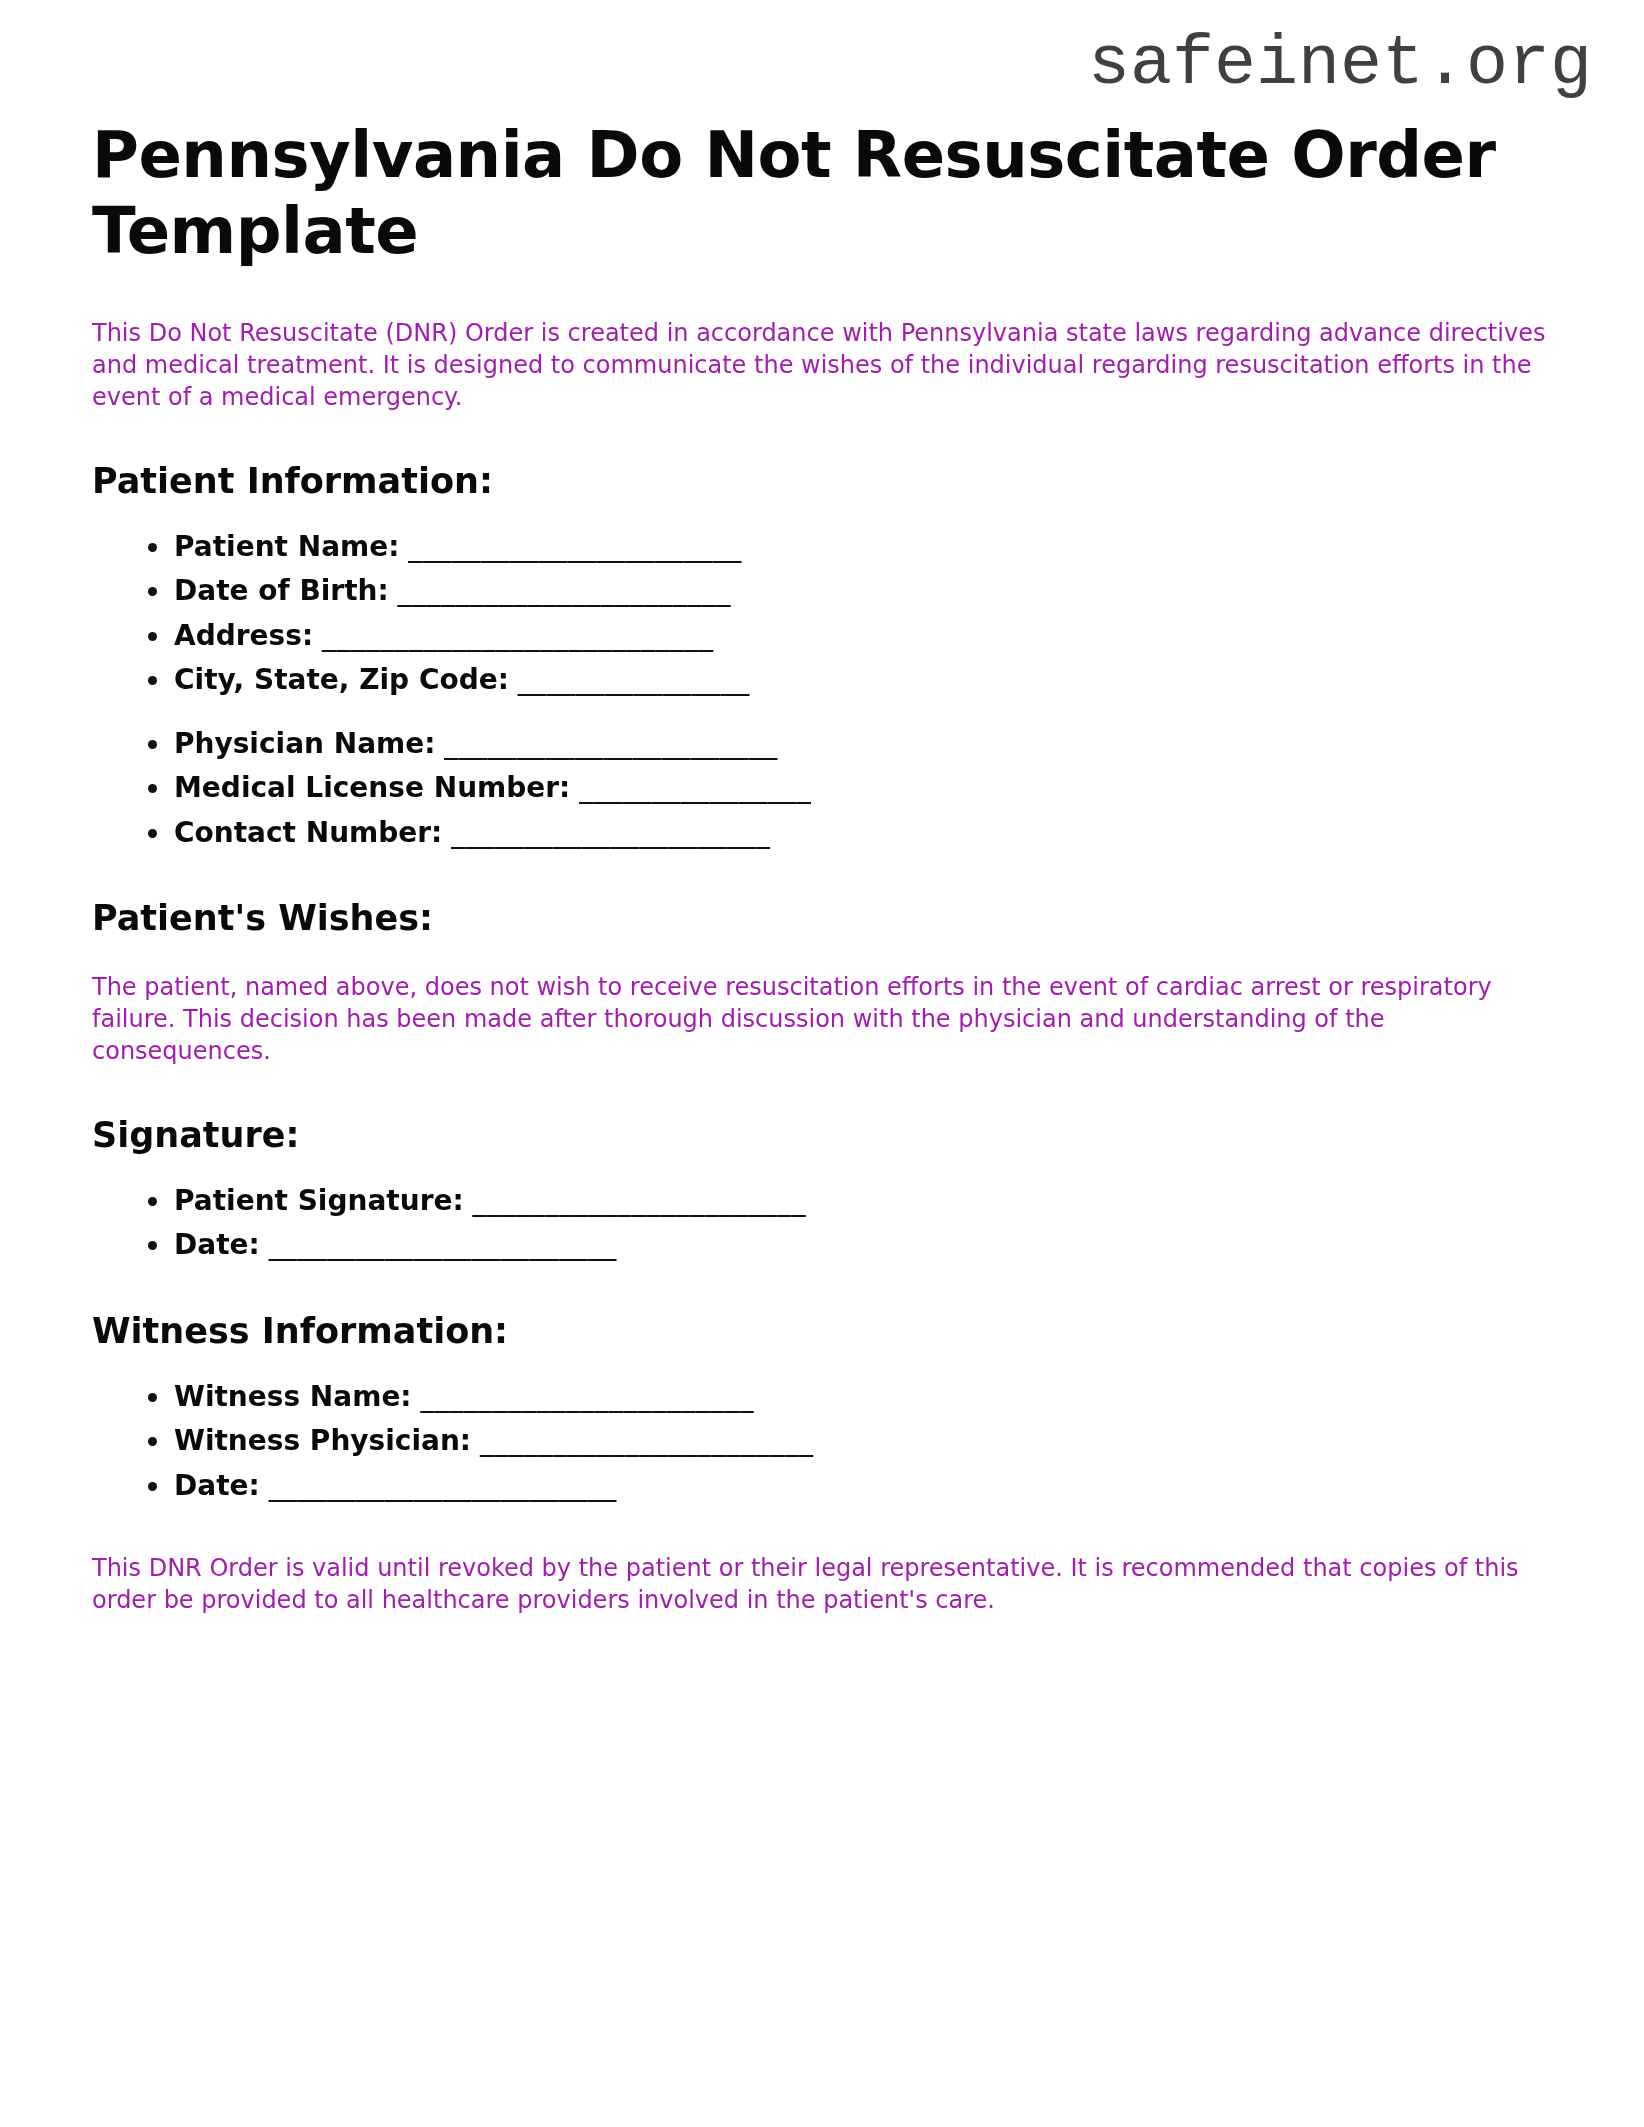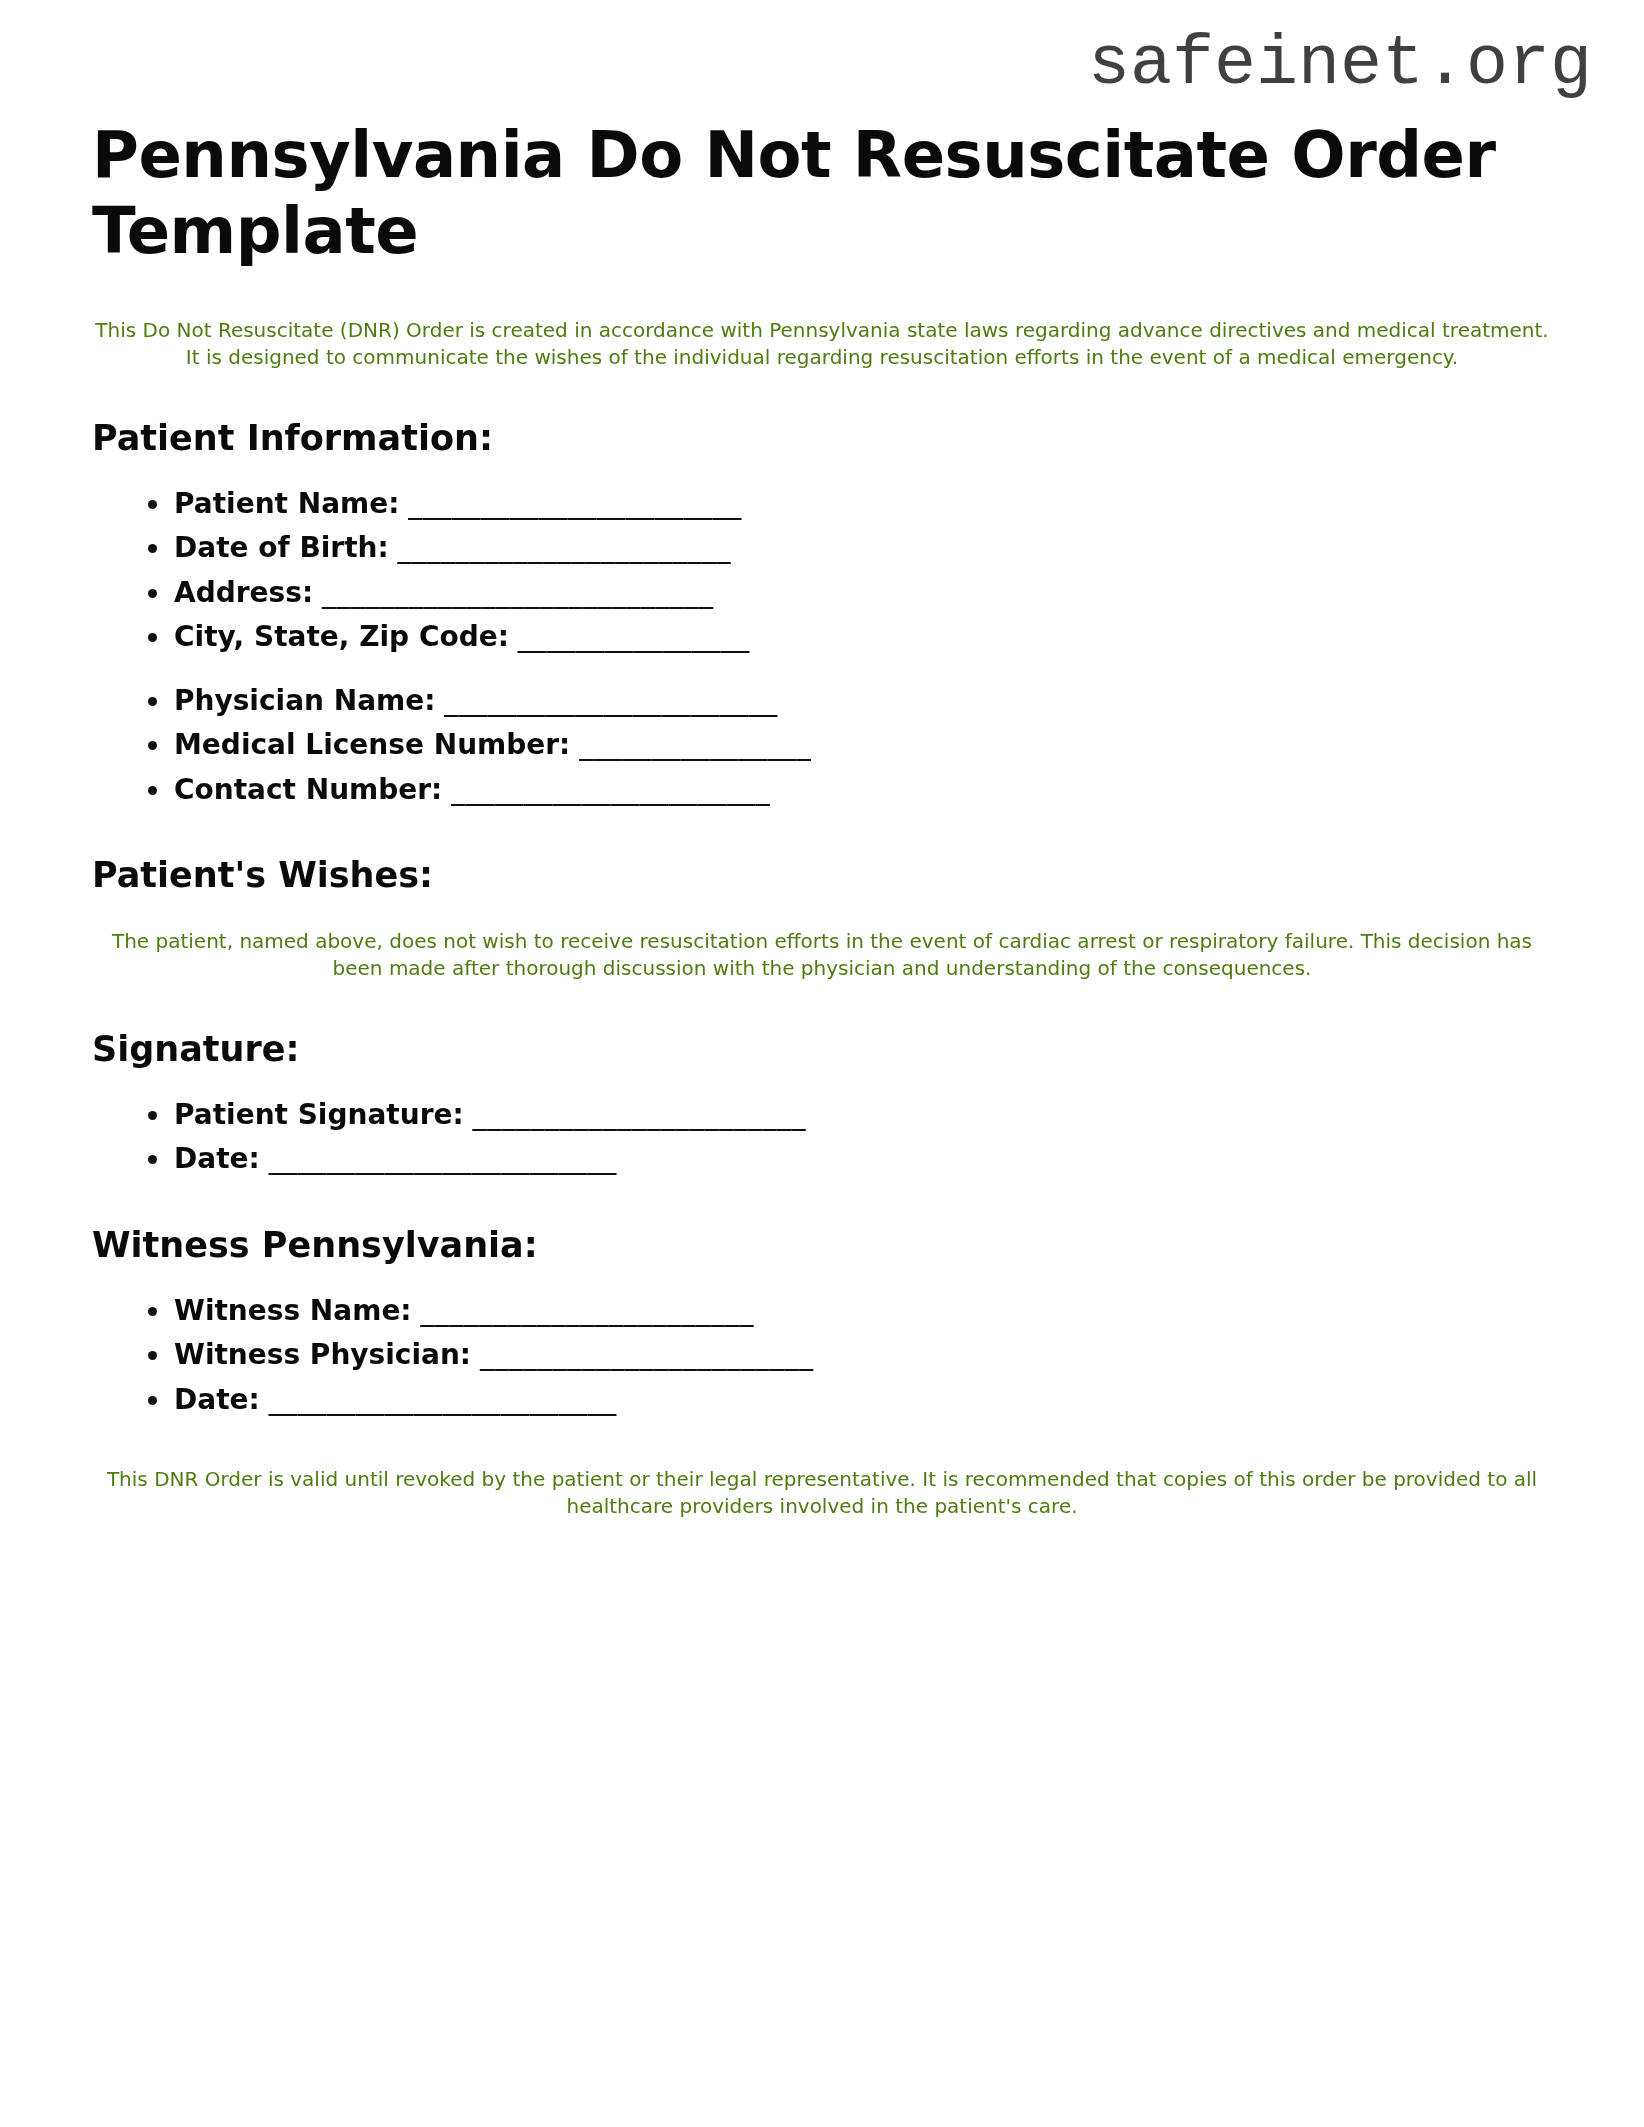--- a/index.html
+++ b/index.html
@@ -34,24 +34,23 @@
   h1.doc-title {
     margin: 88px 0 0 0;
     font-size: 64px;
     line-height: 1.18;
     font-weight: bold;
     color: #0a0a0a;
     letter-spacing: -0.5px;
   }
   p.para {
     margin: 48px 0 0 0;
-    font-size: 20px;
+    font-size: 24px;
     line-height: 1.34;
-    color: #4d7c0f;
-    text-align: center;
+    color: #a21caf;
   }
   h3.section-heading {
     margin: 46px 0 0 0;
     font-size: 35px;
     line-height: 1.2;
     font-weight: bold;
     color: #0a0a0a;
   }
   ul.field-list {
     margin: 26px 0 0 0;
@@ -131,21 +130,21 @@
     <li>
       <span class="field-label">Patient Signature:</span>
       <span class="blank-line">_______________________</span>
     </li>
     <li>
       <span class="field-label">Date:</span>
       <span class="blank-line">________________________</span>
     </li>
   </ul>
 
-  <h3 class="section-heading">Witness Pennsylvania:</h3>
+  <h3 class="section-heading">Witness Information:</h3>
   <ul class="field-list">
     <li>
       <span class="field-label">Witness Name:</span>
       <span class="blank-line">_______________________</span>
     </li>
     <li>
       <span class="field-label">Witness Physician:</span>
       <span class="blank-line">_______________________</span>
     </li>
     <li>

